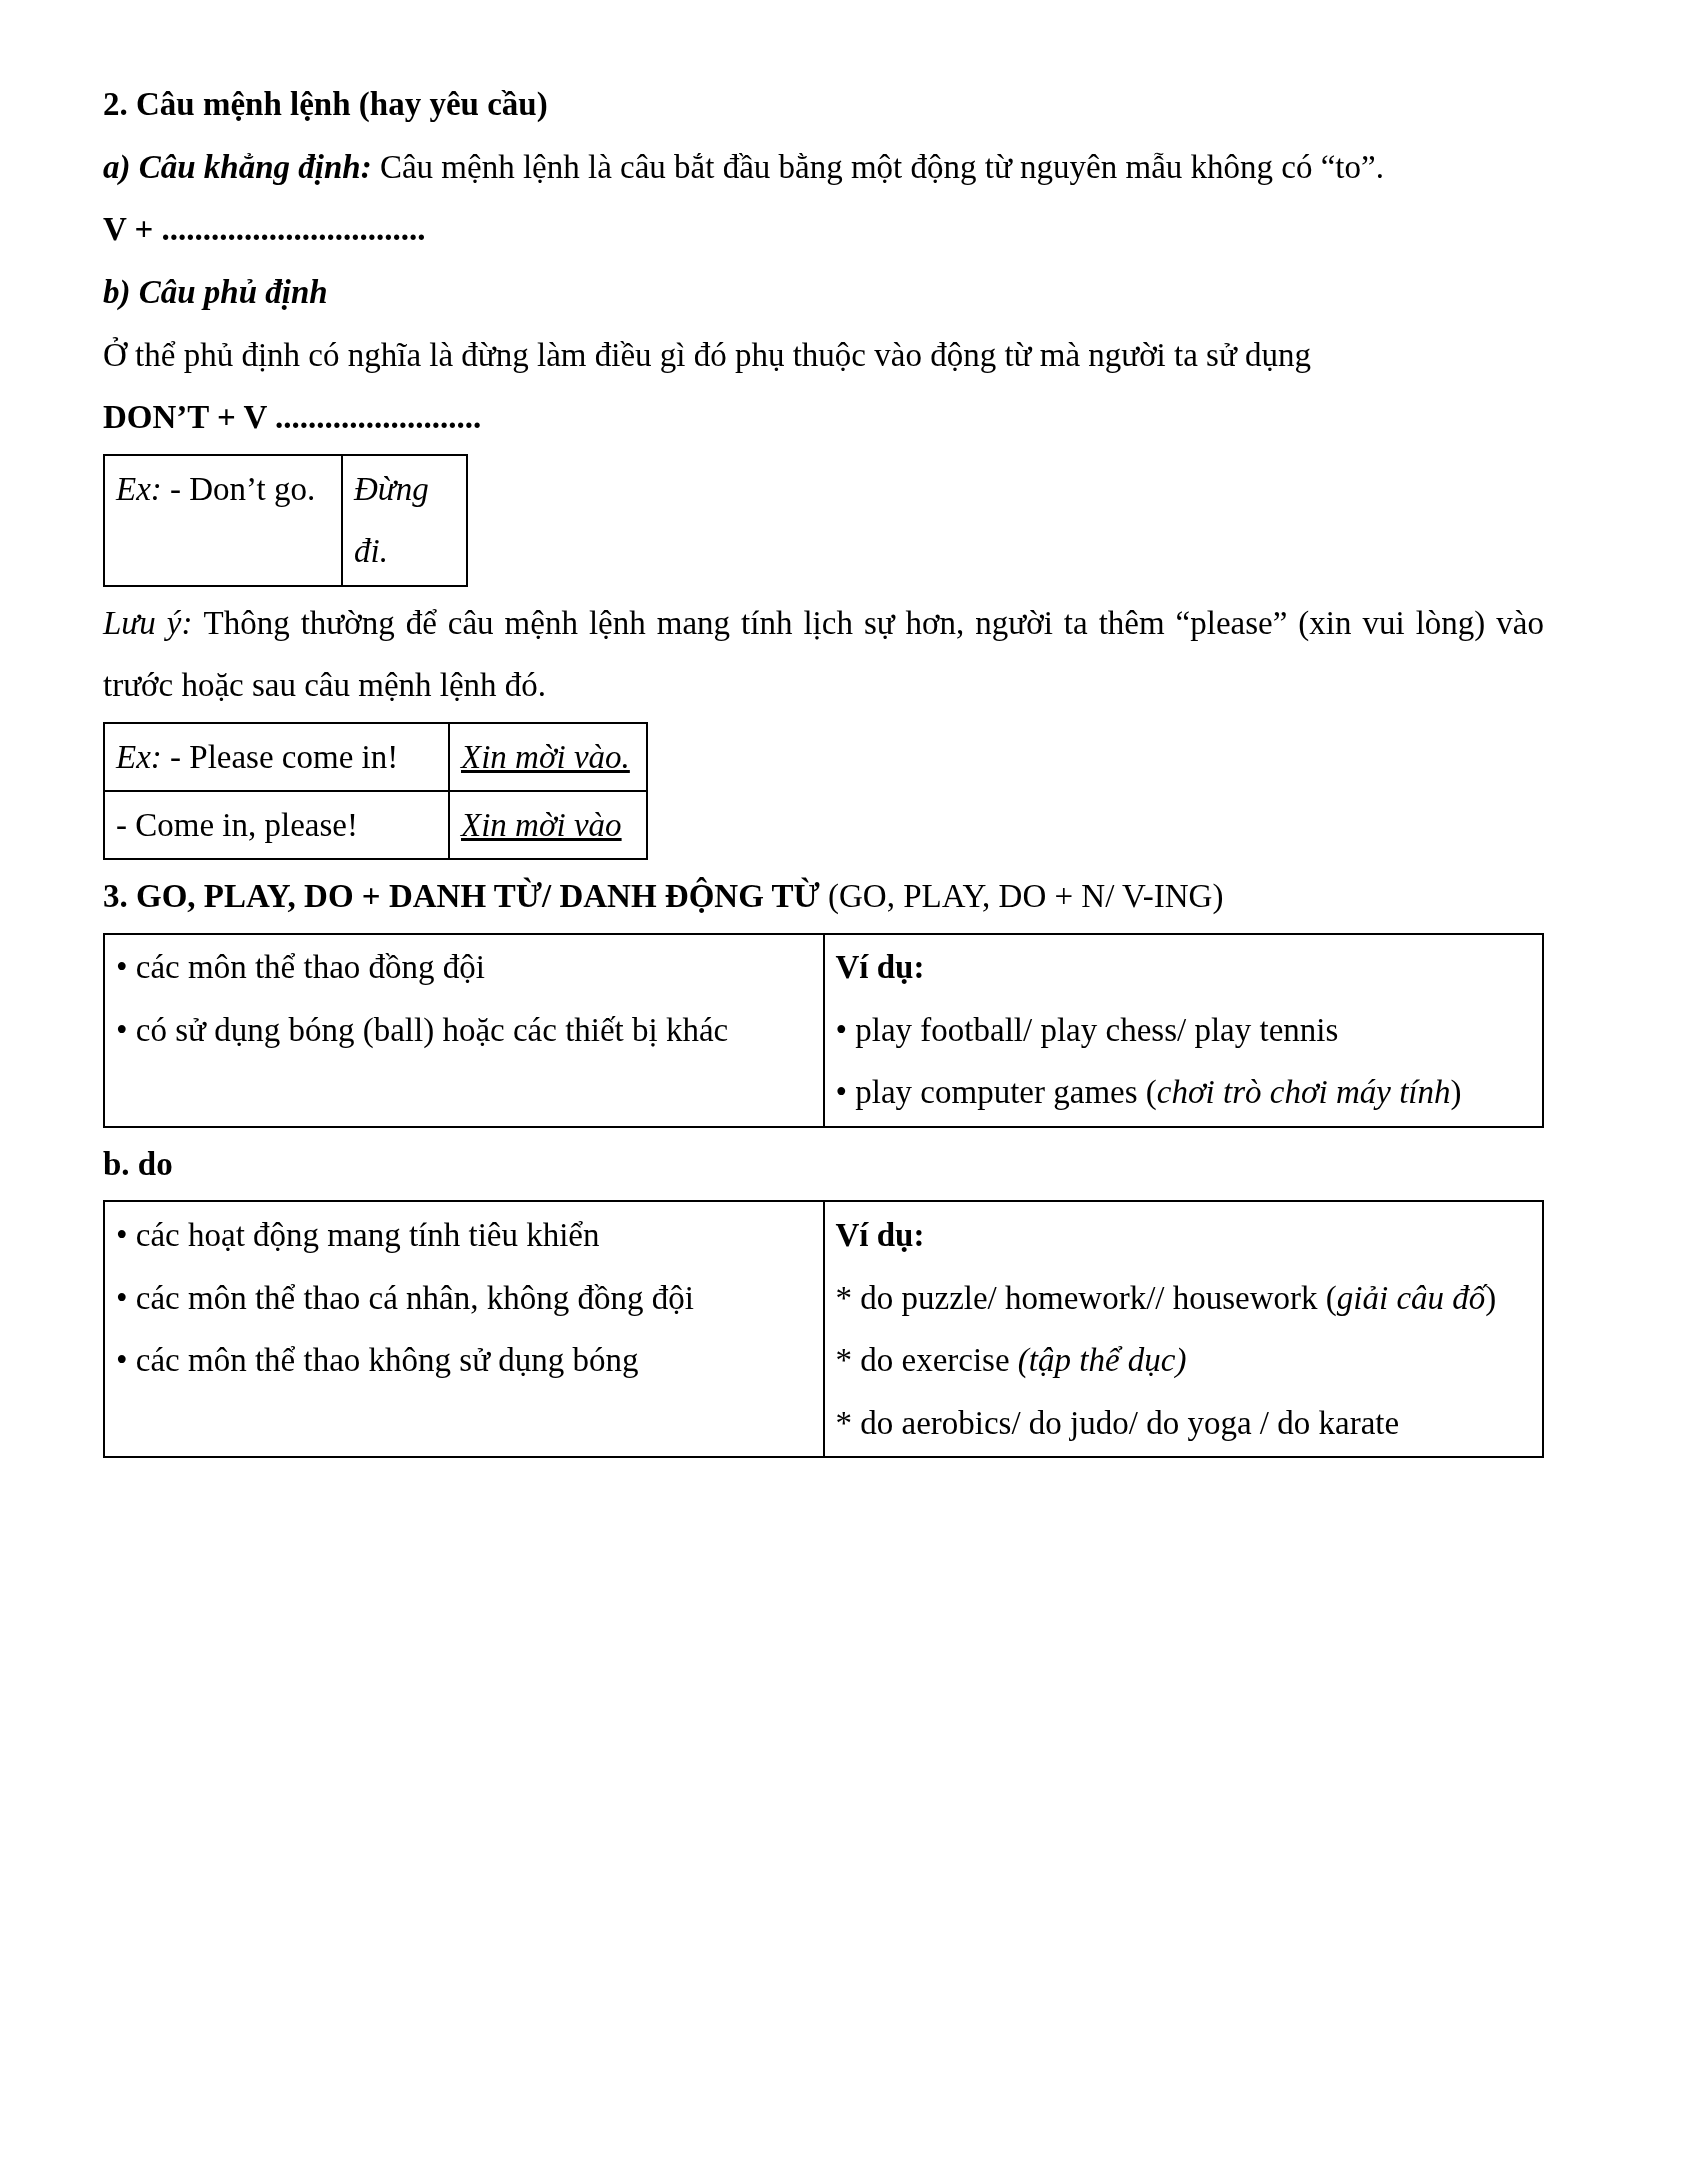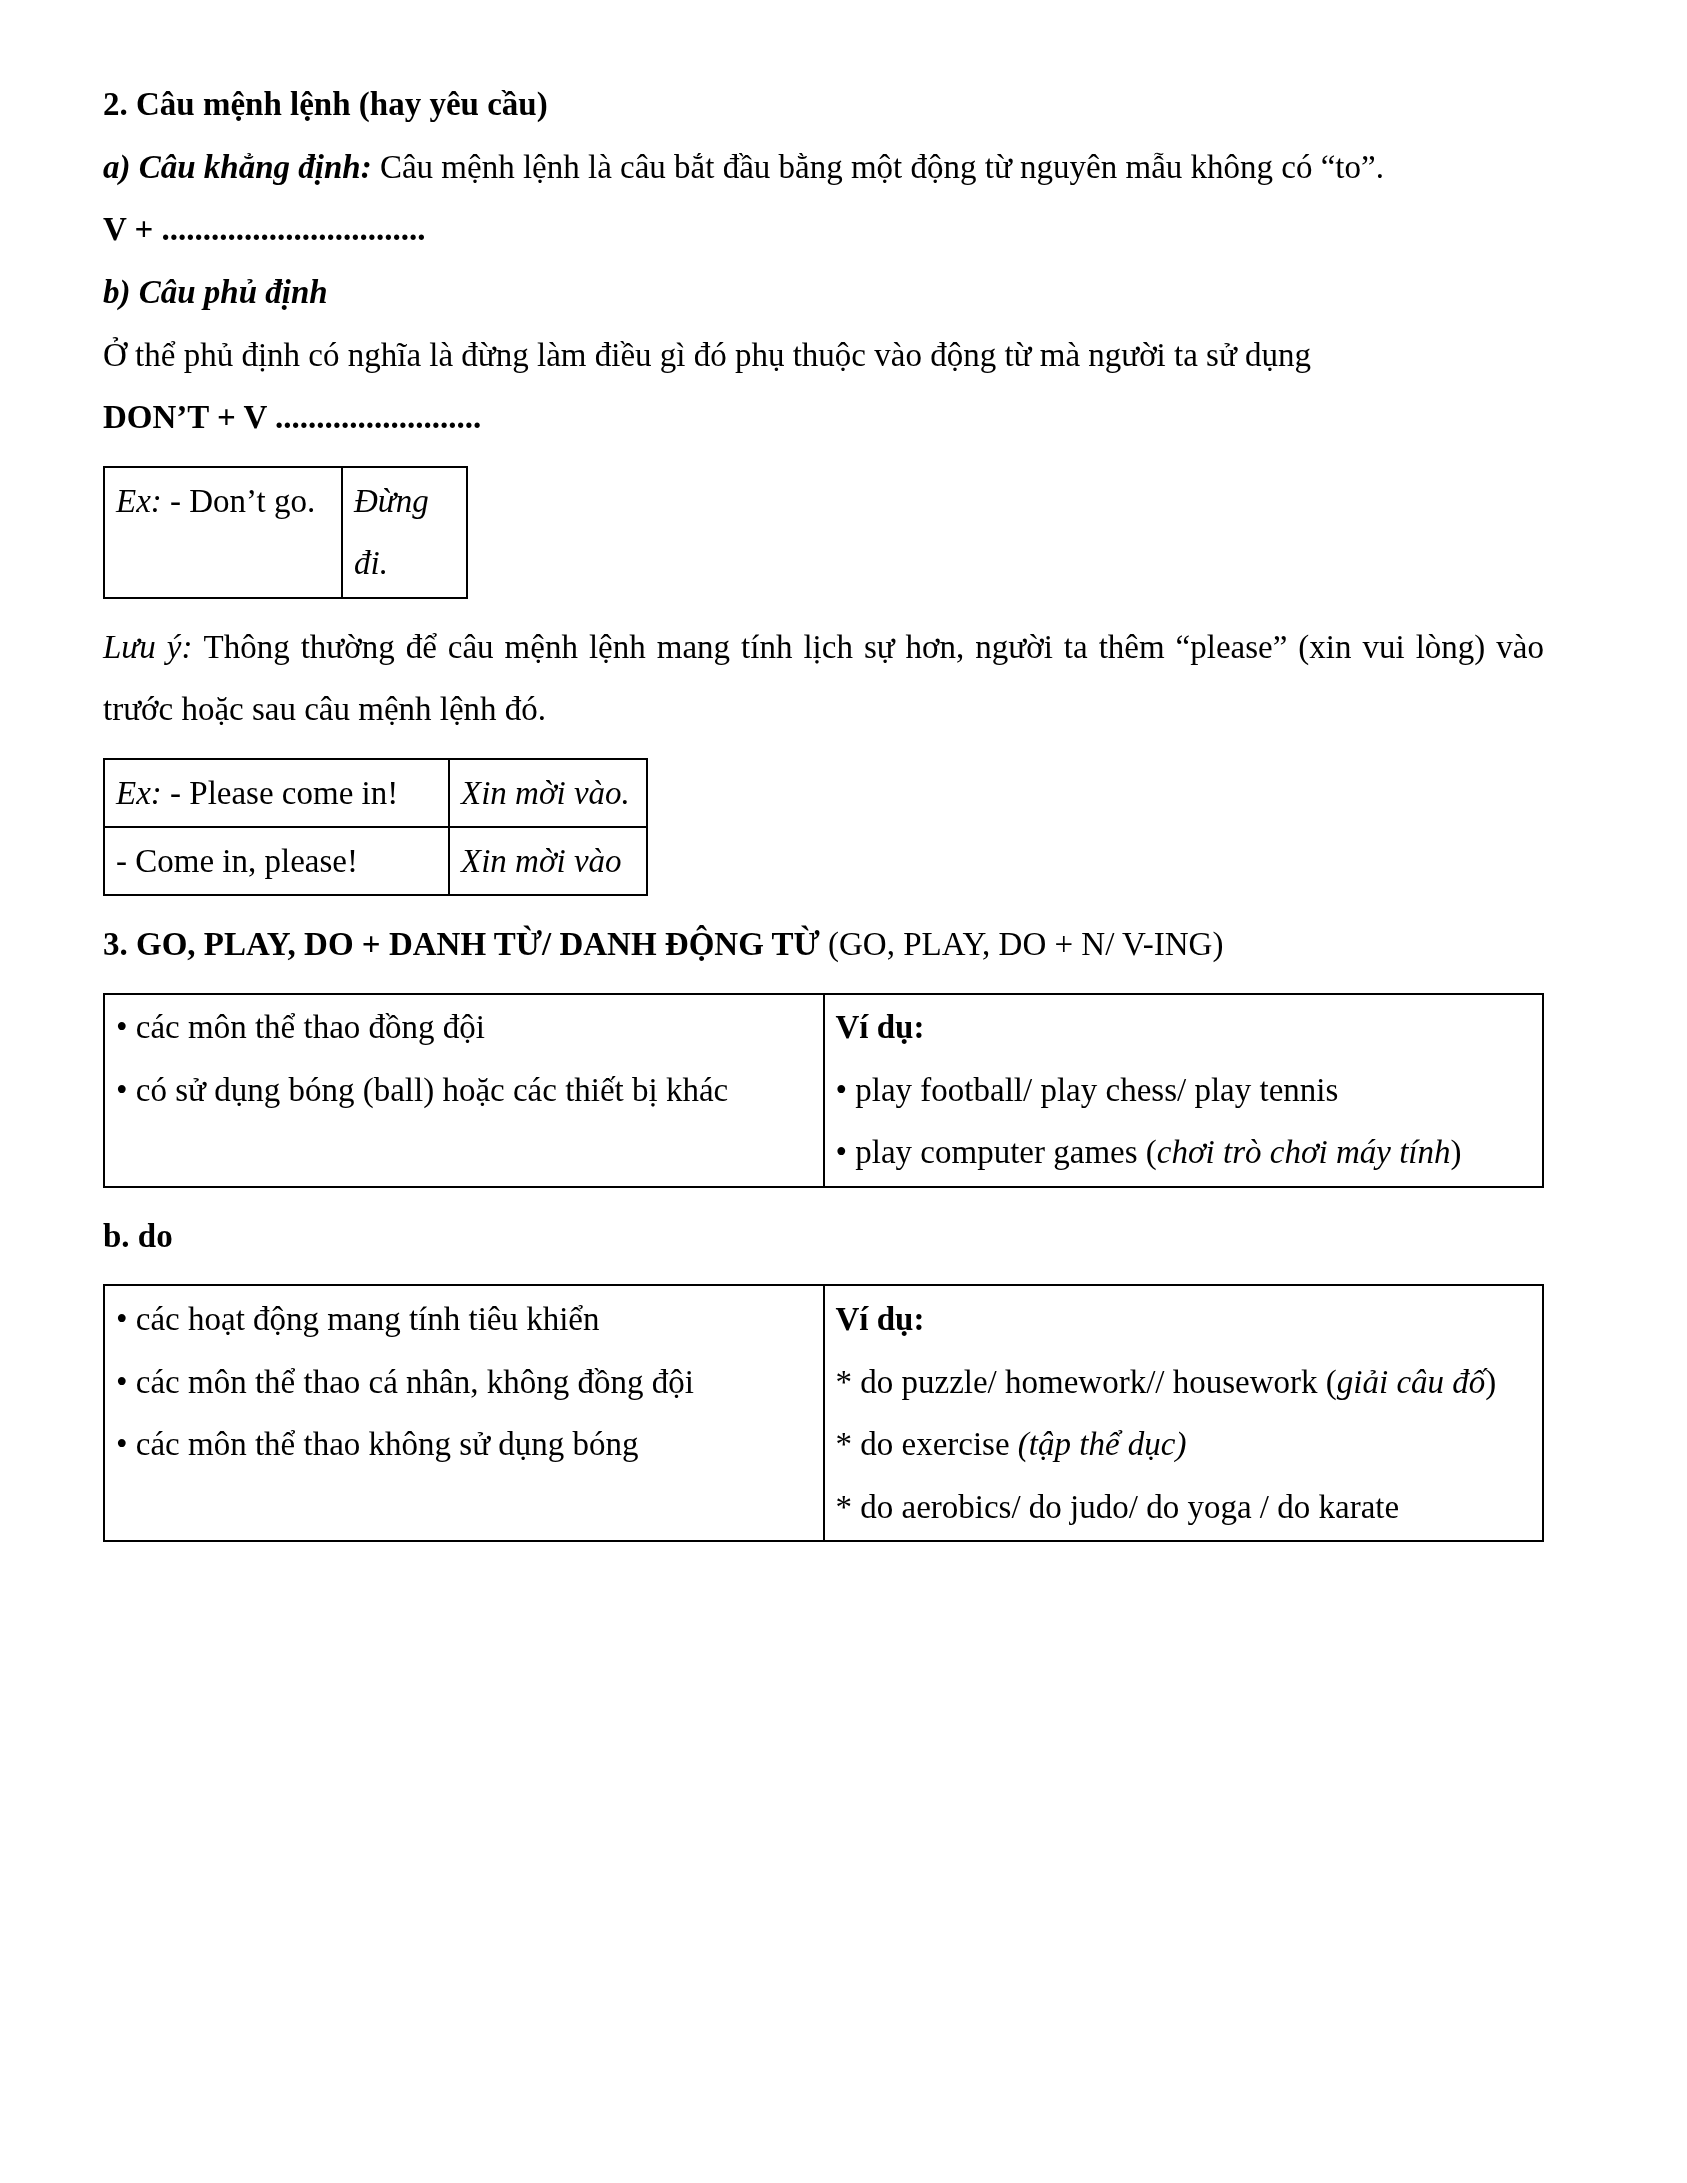--- a/index.html
+++ b/index.html
@@ -12,33 +12,33 @@
     line-height: 1.9;
     color: #000000;
   }
   .page { padding: 73px 143px 48px 103px; }
   p { margin: 0; }
   .just { text-align: justify; }
   .b  { font-weight: bold; }
   .i  { font-style: italic; }
   .bi { font-weight: bold; font-style: italic; }
 
-  table { border-collapse: collapse; margin: 17px 0; }
+  table { border-collapse: collapse; margin: 5px 0; }
   td {
     border: 2.4px solid #000000;
     padding: 1.6px 11px;
     vertical-align: top;
     text-align: justify;
   }
 
   
   .tbl-ex1 .c1 { width: 238px; }
   .tbl-ex1 .c2 { width: 125px; }
   .tbl-ex2 .c1 { width: 345px; }
-  .tbl-ex2 .c2 { width: 198px; }
+  .tbl-ex2 .c2 { width: 198px; text-decoration: underline; }
 
   
   .tbl-full { width: 100%; table-layout: fixed; }
   .tbl-full td { width: 50%; }
 </style>
 </head>
 <body>
 
 <div class="page">
 

